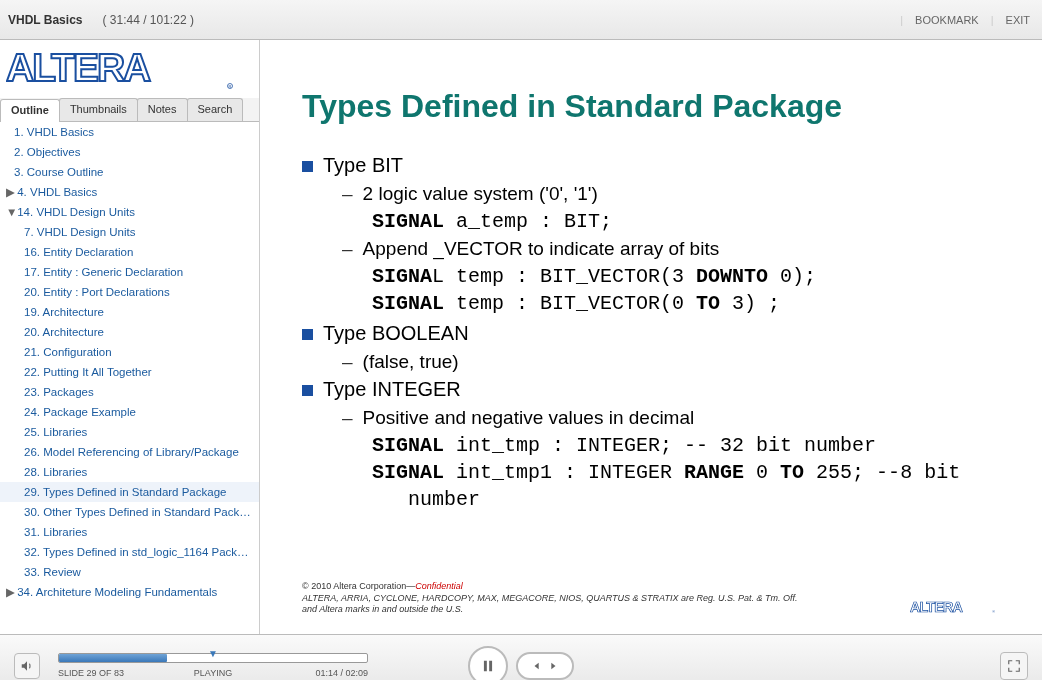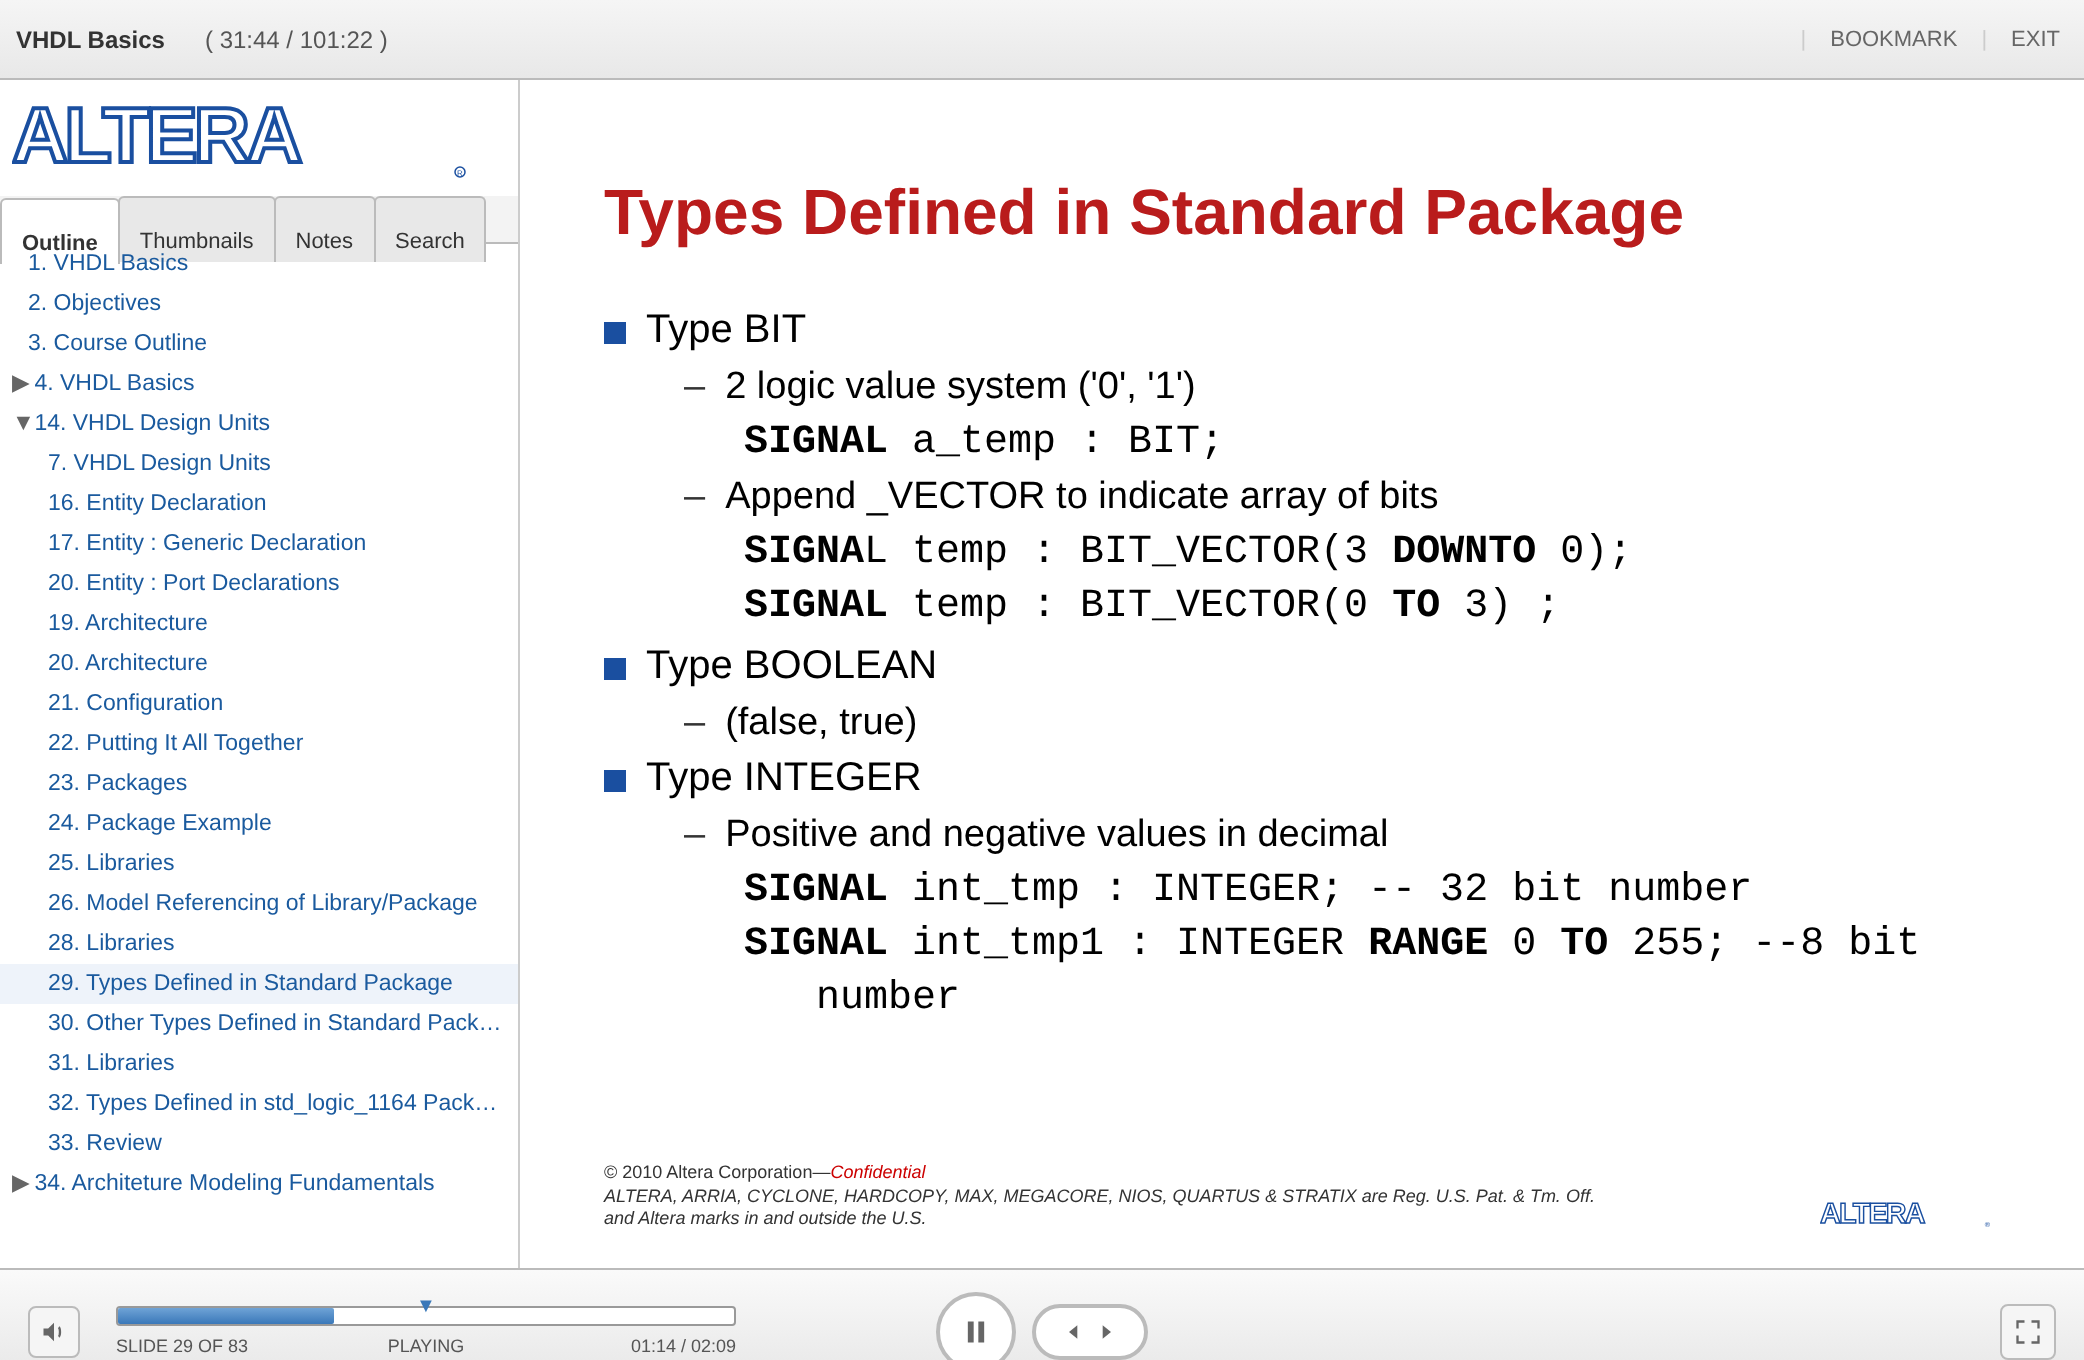--- a/index.html
+++ b/index.html
@@ -19,35 +19,35 @@
   .header-right { margin-left: auto; display: flex; gap: 4px; font-size: 11px; color: #666; }
   .header-right span { cursor: pointer; padding: 0 4px; }
   .header-right .sep { color: #ccc; }
   
   .main { display: flex; height: 594px; }
   
   .sidebar { width: 260px; border-right: 1px solid #ccc; display: flex; flex-direction: column; background: #fff; }
   .logo-area { height: 58px; padding: 4px 6px; }
   .logo-svg { width: 230px; height: 52px; }
   .tabs { display: flex; border-bottom: 1px solid #bbb; height: 24px; background: #f3f3f3; }
-  .tab { flex: none; padding: 16px 10px; font-size: 11px; color: #333; border: 1px solid #bbb; border-bottom: none; background: #e8e8e8; margin-right: -1px; cursor: pointer; border-radius: 3px 3px 0 0; }
+  .tab { flex: none; padding: 4px 10px; font-size: 11px; color: #333; border: 1px solid #bbb; border-bottom: none; background: #e8e8e8; margin-right: -1px; cursor: pointer; border-radius: 3px 3px 0 0; }
   .tab.active { background: #fff; font-weight: bold; position: relative; top: 1px; }
   .outline { flex: 1; overflow-y: auto; font-size: 11.5px; line-height: 20px; position: relative; }
   .outline::-webkit-scrollbar { width: 14px; }
   .outline::-webkit-scrollbar-track { background: #eee; }
   .outline::-webkit-scrollbar-thumb { background: #bbb; border: 1px solid #999; }
   .outline-item { padding: 0 6px 0 14px; color: #1a5a9e; cursor: pointer; white-space: nowrap; overflow: hidden; text-overflow: ellipsis; }
   .outline-item.section { padding-left: 6px; }
   .outline-item.section .tri { display: inline-block; width: 8px; color: #666; }
   .outline-item.sub { padding-left: 24px; }
   .outline-item.active { background: #eef3fa; }
   
   .slide-area { flex: 1; background: #fff; overflow: hidden; position: relative; }
   .slide { padding: 20px 42px 10px 42px; height: 100%; display: flex; flex-direction: column; }
-  .slide-title { color: #b91c1c; font-weight: bold; font-size: 32px; margin: 28px 0 24px 0; }
+  .slide-title { color: #0f766e; font-weight: bold; font-size: 32px; margin: 28px 0 24px 0; }
   .slide-body { font-size: 20px; line-height: 1.25; }
   .bullet-row { display: flex; align-items: flex-start; margin: 4px 0; }
   .sq { flex: none; width: 11px; height: 11px; background: #1a4fa0; margin: 8px 10px 0 0; }
   .sub-row { display: flex; align-items: flex-start; margin: 2px 0 2px 40px; font-size: 19px; }
   .dash { flex: none; margin-right: 10px; color: #333; }
   .code { font-family: "Courier New", monospace; font-size: 20px; margin-left: 70px; white-space: pre; line-height: 1.35; }
   .code b { font-weight: bold; }
   .footer-slide { margin-top: auto; font-size: 9px; color: #333; line-height: 1.3; padding-bottom: 8px; position: relative; }
   .footer-slide .conf { color: #c00; font-style: italic; }
   .footer-slide .sm-logo { position: absolute; right: 0; bottom: 8px; width: 90px; }

